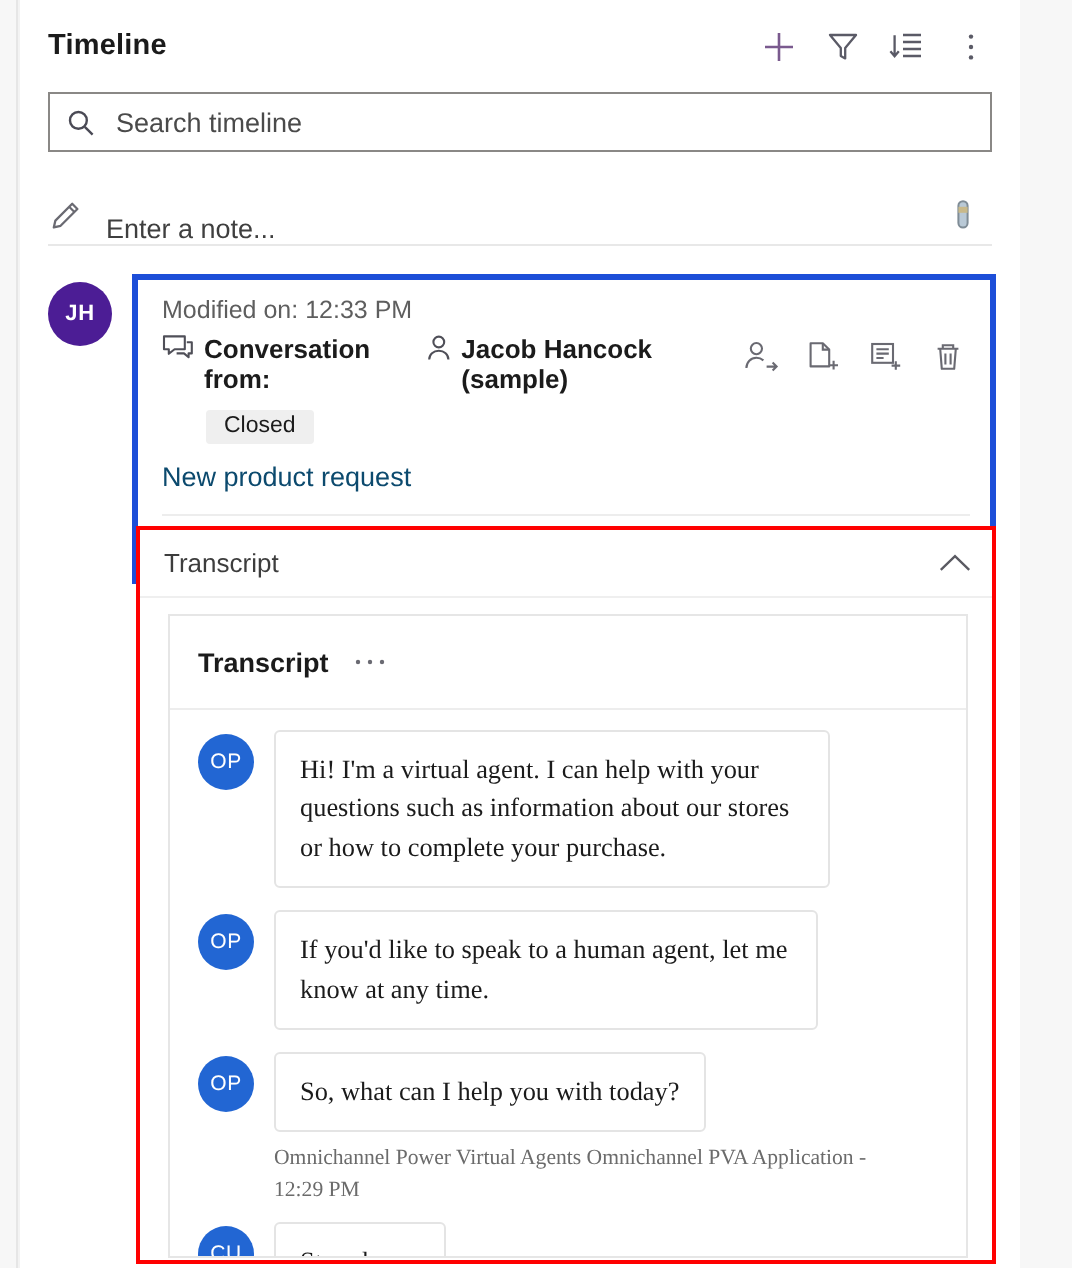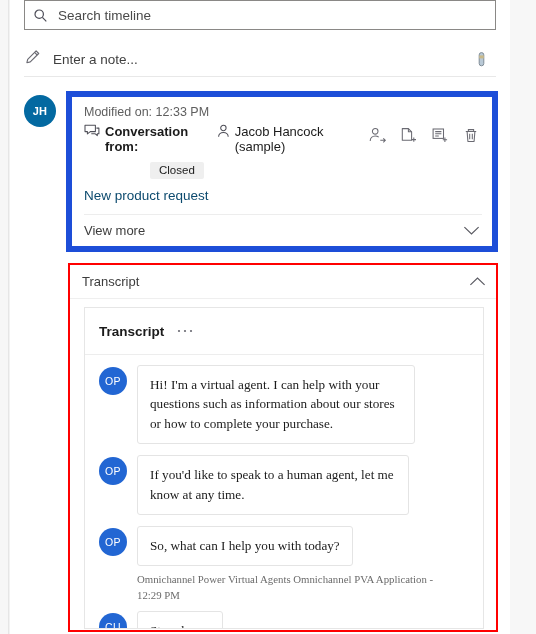--- a/index.html
+++ b/index.html
@@ -62,55 +62,55 @@
   .search-input {
     border: 0; outline: 0; flex: 1 1 auto; height: 26px;
     font-family: "Liberation Sans", sans-serif; font-size: 13.5px;
     color: #ef4444; background: transparent;
   }
   .search-input::placeholder { color: #4a4a4a; opacity: 1; }
 
   
   .note-row {
     margin: 13px 14px 0 14px;
-    height: 34px; display: flex; align-items: center; gap: 12px;
+    height: 34px; display: flex; align-items: flex-end; gap: 12px;
     border-bottom: 1px solid #e8e8e8;
   }
   .note-ph {
     flex: 1 1 auto; font-size: 13.5px; color: #3f3f3f;
   }
 
   
   .entry {
     display: flex; margin: 14px 12px 0 14px; gap: 10px;
   }
   .avatar {
     flex: 0 0 auto;
     width: 32px; height: 32px; border-radius: 50%;
     display: flex; align-items: center; justify-content: center;
     color: #ffffff; font-size: 11px; font-weight: bold; letter-spacing: .3px;
     margin-top: 4px;
   }
   .entry-card {
-    flex: 1 1 auto; border: 6px solid #1d4ed8; background: #fff;
+    flex: 1 1 auto; border: 3px solid #1d4ed8; background: #fff;
     padding: 8px 10px 0 12px;
   }
   .meta-line { font-size: 12.5px; color: #5e5e5e; margin-bottom: 5px; }
   .conv-line {
     display: flex; align-items: flex-start; gap: 5px;
     font-size: 13px; color: #1b1b1b;
   }
   .conv-label { font-weight: bold; }
-  .conv-person { font-weight: normal; }
+  .conv-person { font-weight: bold; }
   .conv-actions { margin-left: auto; display: flex; align-items: center; gap: 9px; }
   .conv-actions .icon-btn { width: 22px; height: 22px; }
   .badge-row { margin: 6px 0 0 22px; }
   .badge {
     display: inline-block; background: #efefef; color: #1b1b1b;
-    font-size: 11.5px; padding: 2px 9px 3px 9px; border-radius: 2px; margin-left: 44px;
+    font-size: 11.5px; padding: 2px 9px 3px 9px; border-radius: 2px;
   }
   .subject { font-size: 13.5px; color: #0c4a6e; margin: 9px 0 0 0; }
   .viewmore {
     margin-top: 11px; border-top: 1px solid #ededed;
     height: 32px; display: flex; align-items: center;
     font-size: 13px; color: #3d3d3d; cursor: pointer;
   }
   .viewmore .chev { margin-left: auto; display: flex; padding-right: 2px; }
 
   
@@ -177,20 +177,48 @@
 <body>
 
 <div class="screen">
 
   <div class="chrome-left"></div>
   <div class="chrome-right-inner"></div>
   <div class="chrome-right"></div>
 
   <div class="panel">
 
+    <div class="tl-header">
+      <div class="tl-title">Timeline</div>
+      <div class="tl-actions">
+        <div class="icon-btn" title="Add">
+          <svg width="19" height="19" viewBox="0 0 19 19">
+            <path d="M9.5 2.5v14M2.5 9.5h14" stroke="#7a5a8e" stroke-width="1.3" fill="none"></path>
+          </svg>
+        </div>
+        <div class="icon-btn" title="Filter">
+          <svg width="19" height="19" viewBox="0 0 19 19">
+            <path d="M3 3.5h13L10.6 10v5.2L8.4 14v-4L3 3.5z" fill="none" stroke="#5a5a66" stroke-width="1.15" stroke-linejoin="round"></path>
+          </svg>
+        </div>
+        <div class="icon-btn" title="Sort">
+          <svg width="19" height="19" viewBox="0 0 19 19">
+            <path d="M7.5 3.5h9M7.5 7h9M7.5 10.5h9M7.5 14h9" stroke="#5a5a66" stroke-width="1.15"></path>
+            <path d="M3.3 3.6v10.4M1.2 11.6l2.1 2.5 2.1-2.5" stroke="#5a5a66" stroke-width="1.15" fill="none"></path>
+          </svg>
+        </div>
+        <div class="icon-btn" title="More commands">
+          <svg width="19" height="19" viewBox="0 0 19 19">
+            <circle cx="9.5" cy="4.3" r="1.1" fill="#5a5a66"></circle>
+            <circle cx="9.5" cy="9.5" r="1.1" fill="#5a5a66"></circle>
+            <circle cx="9.5" cy="14.7" r="1.1" fill="#5a5a66"></circle>
+          </svg>
+        </div>
+      </div>
+    </div>
 
     <div class="search-wrap">
       <div class="search-box">
         <span class="sicon">
           <svg width="15" height="15" viewBox="0 0 15 15">
             <circle cx="6.2" cy="6.2" r="4.2" fill="none" stroke="#4a4a55" stroke-width="1.2"></circle>
             <path d="M9.4 9.4L13.3 13.3" stroke="#4a4a55" stroke-width="1.2"></path>
           </svg>
         </span>
         <input class="search-input" type="text" placeholder="Search timeline" style="">
@@ -207,21 +235,21 @@
       <span class="note-ph">Enter a note...</span>
       <span class="icon-btn">
         <svg width="15" height="17" viewBox="0 0 15 17">
           <rect x="5.2" y="1.6" width="4.6" height="13.2" rx="2.3" fill="#b9c9d6" stroke="#7f8c96" stroke-width="1"></rect>
           <rect x="5.2" y="4.4" width="4.6" height="3.0" fill="#c9b98a"></rect>
         </svg>
       </span>
     </div>
 
     <div class="entry">
-      <div class="avatar" style="background:#0369a1">JH</div>
+      <div class="avatar" style="background:#4c1d95">JH</div>
       <div class="entry-card">
         <div class="meta-line">Modified on: 12:33 PM</div>
 
         <div class="conv-line">
           <span style="display:flex">
             <svg width="16" height="15" viewBox="0 0 16 15">
               <path d="M1 1.2h10.4v6.4H6.3L3.4 9.9V7.6H1V1.2z" fill="none" stroke="#4f4f58" stroke-width="1.05" stroke-linejoin="round"></path>
               <path d="M12.4 4.1h2.5v5.6h-1.6v1.9l-2.3-1.9H7.3" fill="none" stroke="#4f4f58" stroke-width="1.05" stroke-linejoin="round"></path>
             </svg>
           </span>

